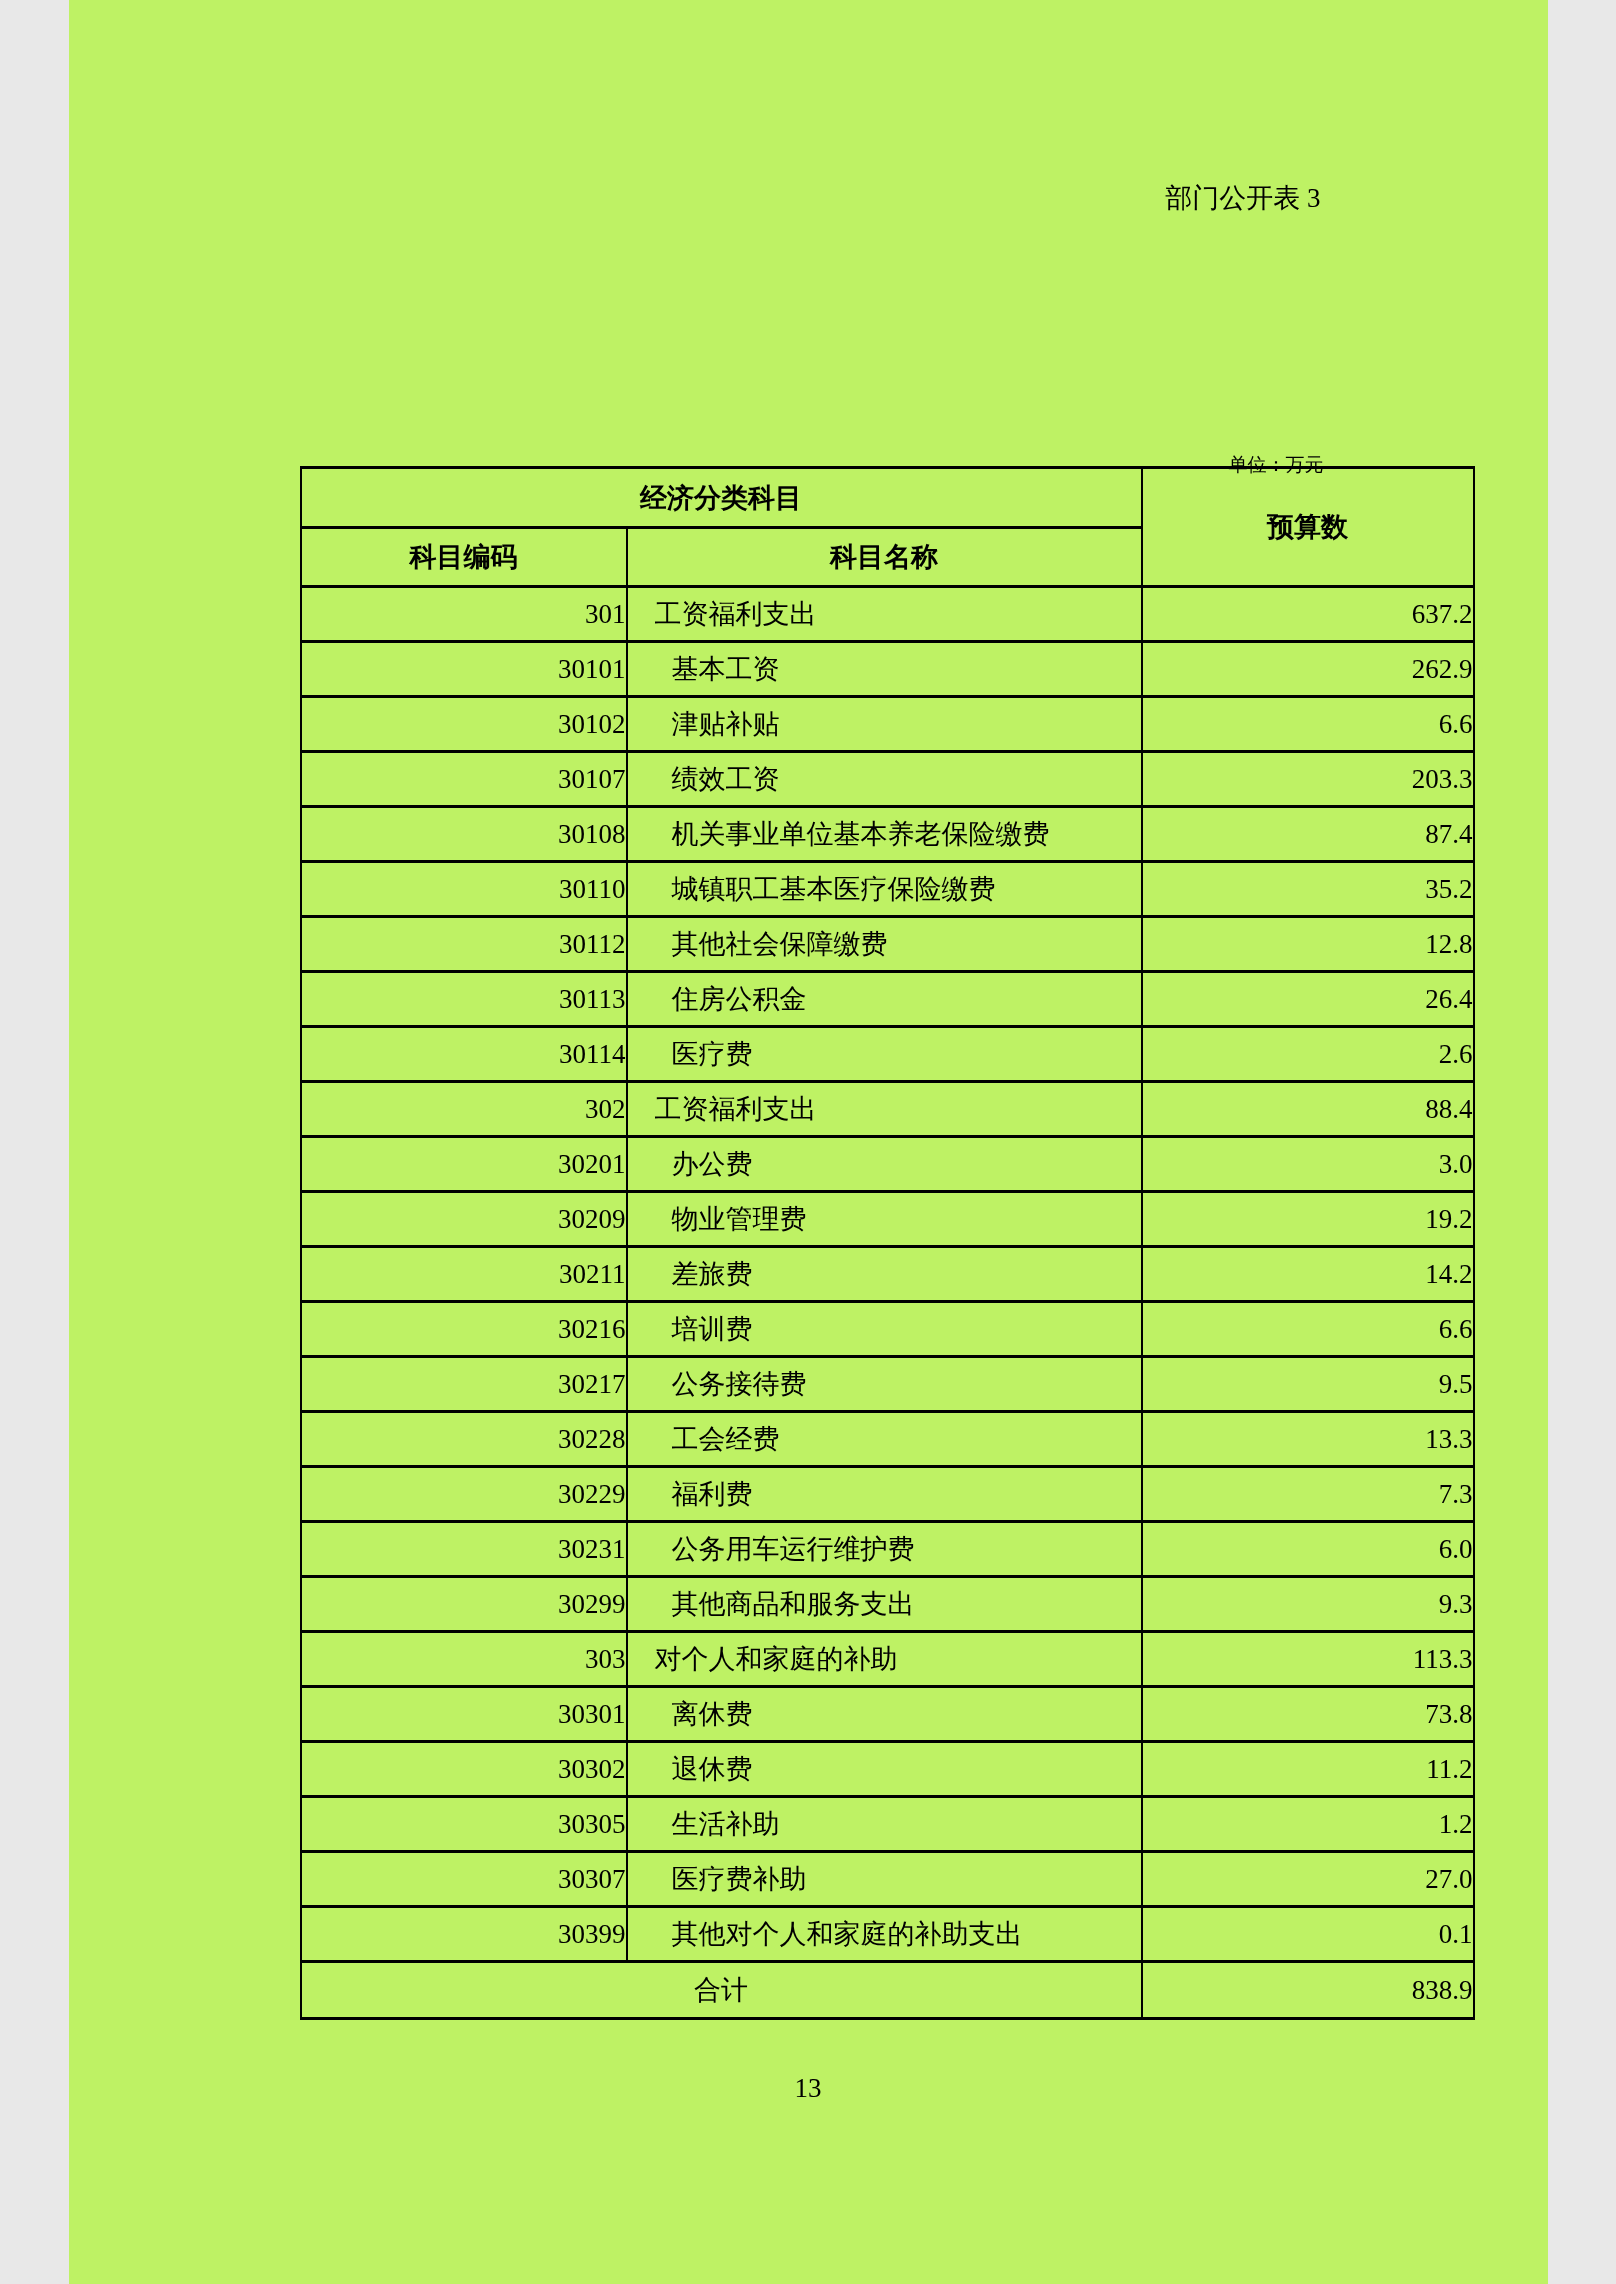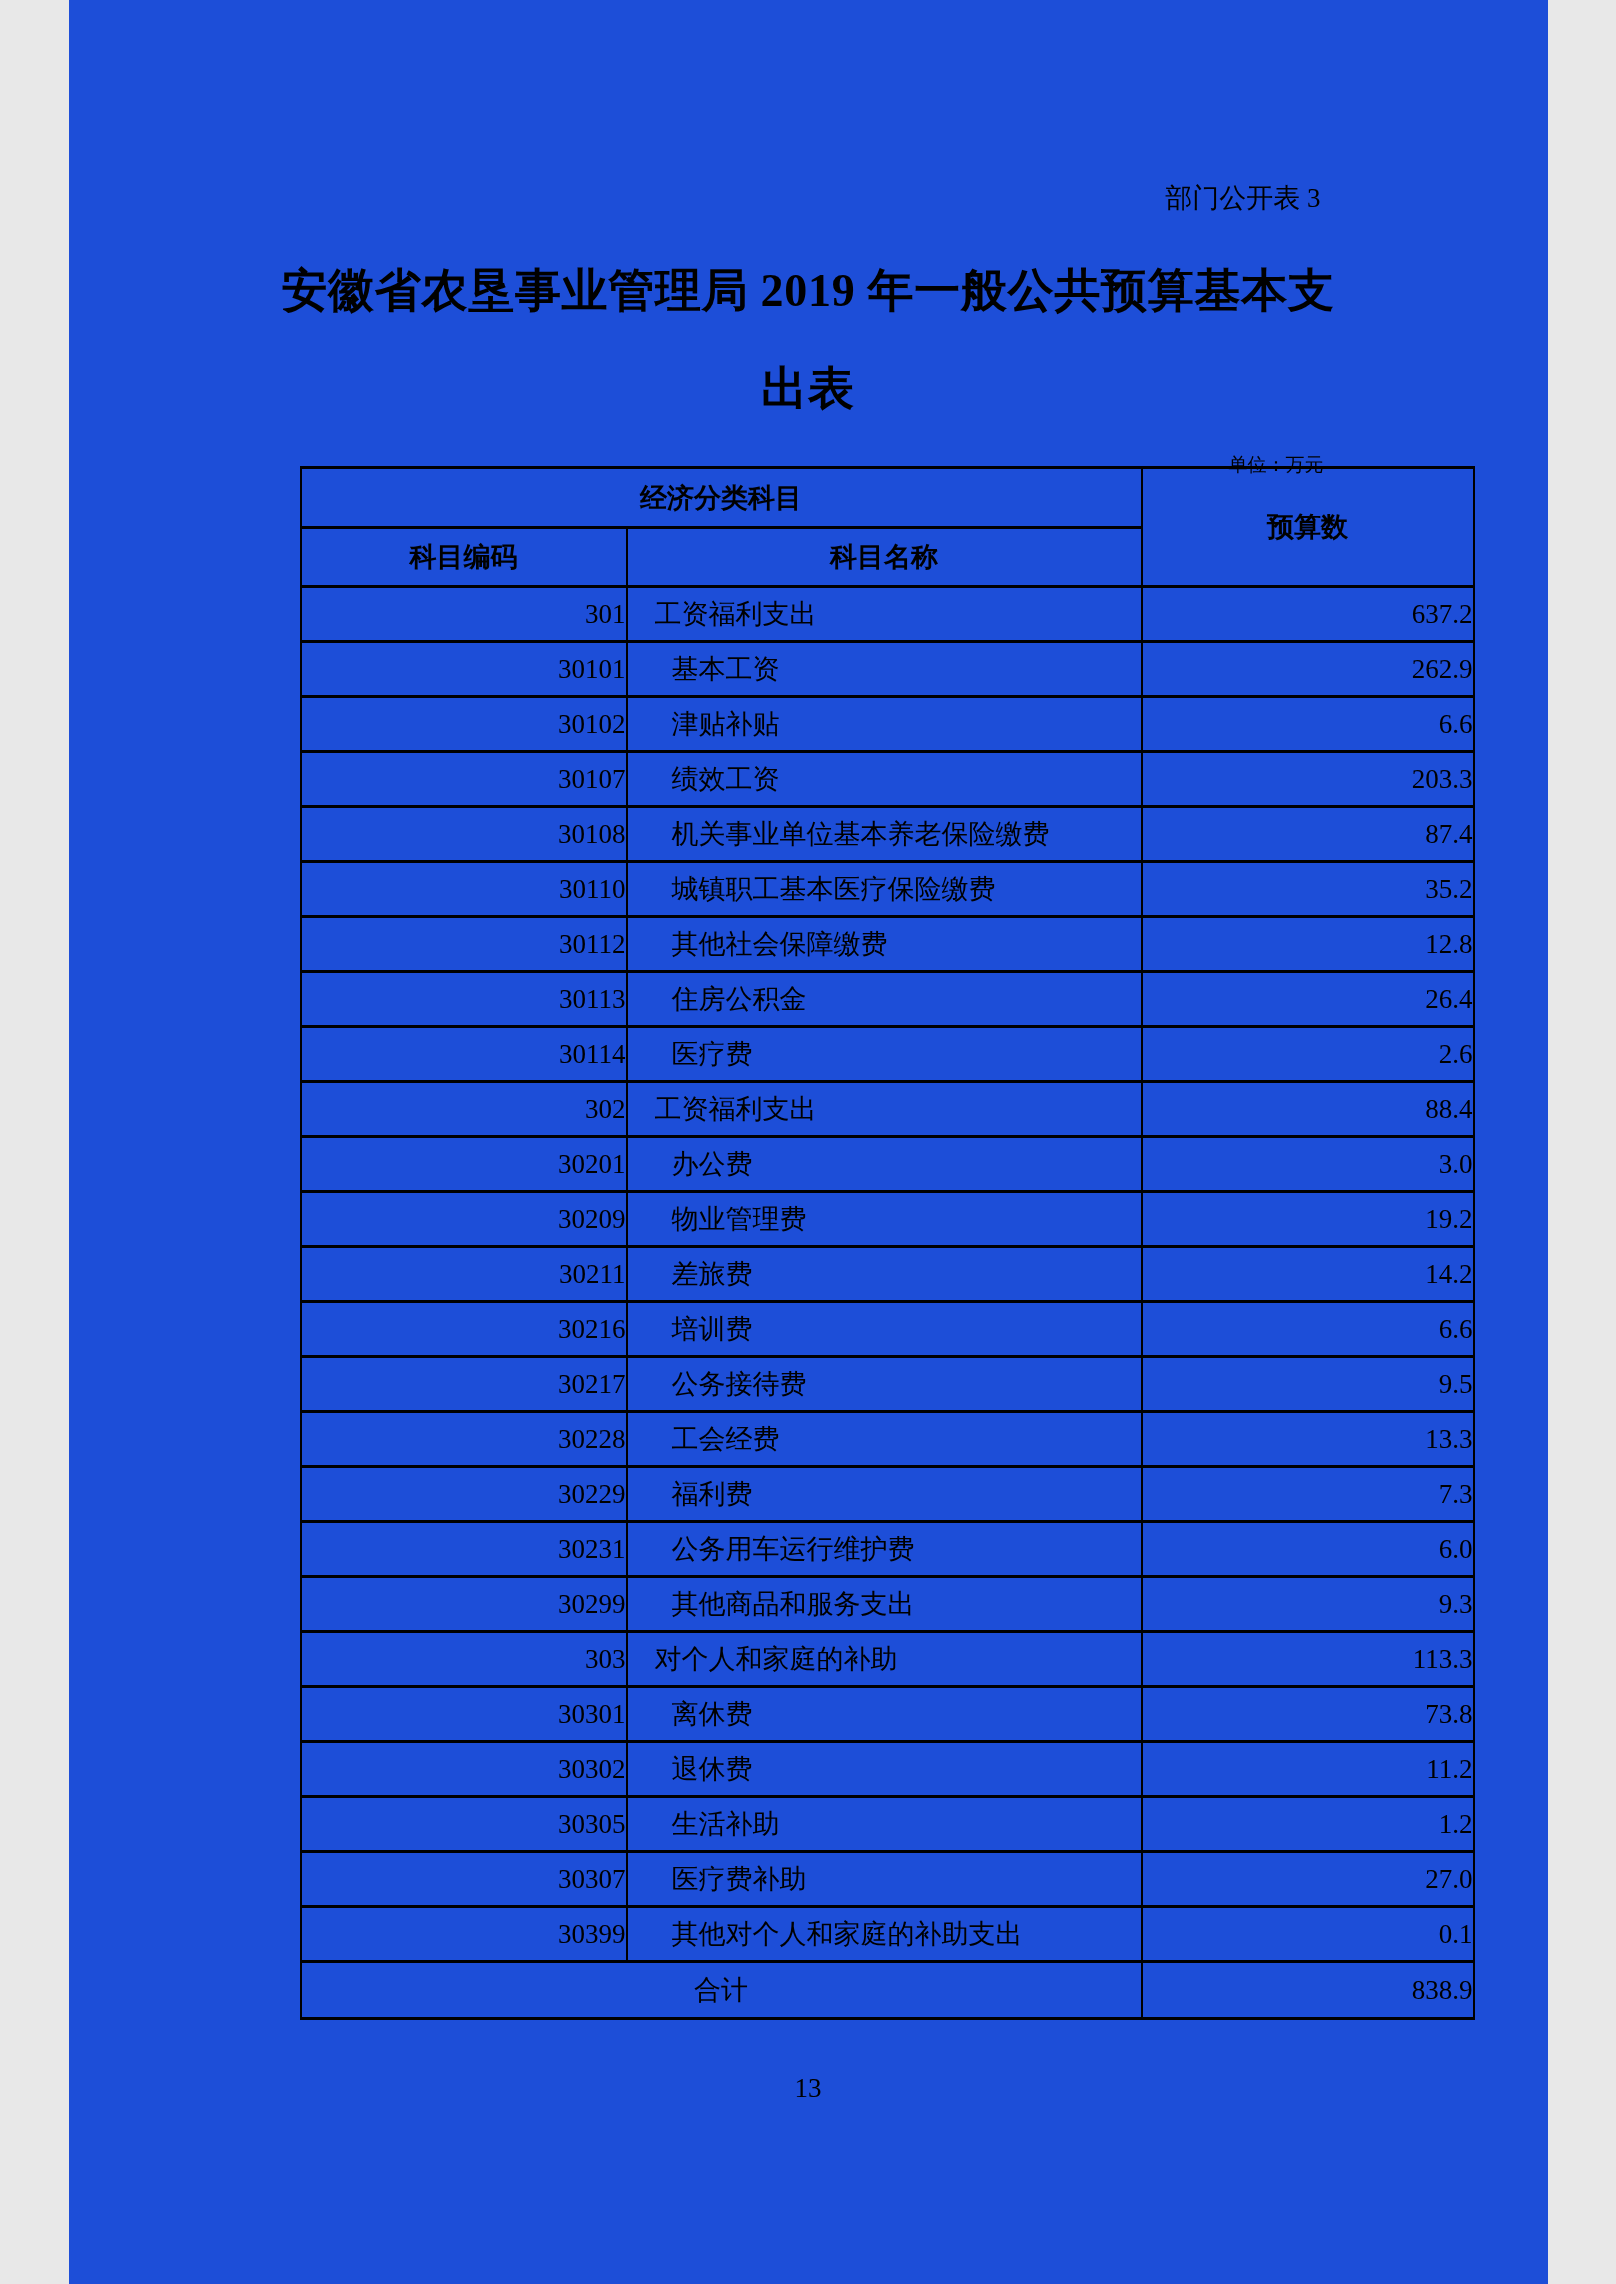--- a/index.html
+++ b/index.html
@@ -5,21 +5,21 @@
   html, body {
     margin: 0;
     padding: 0;
     background: #e8e8e8;
   }
   .page {
     position: relative;
     width: 1479px;
     height: 2284px;
     margin: 0 auto;
-    background: #1d4ed8;
+    background: #bef264;
     font-family: "Liberation Serif", "DejaVu Serif", serif;
     color: #000000;
     overflow: hidden;
   }
   .doc-label {
     position: absolute;
     top: 181px;
     right: 227px;
     font-size: 27px;
     line-height: 34px;
@@ -103,21 +103,20 @@
     font-size: 27px;
   }
 </style>
 </head>
 <body>
 
 <div class="page">
 
   <div class="doc-label">部门公开表 3</div>
 
-  <h1 class="title"><span>安徽省农垦事业管理局 2019 年一般公共预算基本支</span><br><span>出表</span></h1>
 
   <div class="unit-label">单位：万元</div>
 
   <table class="budget">
     <colgroup>
       <col style="width:326px">
       <col style="width:515px">
       <col style="width:332px">
     </colgroup>
     <thead>

